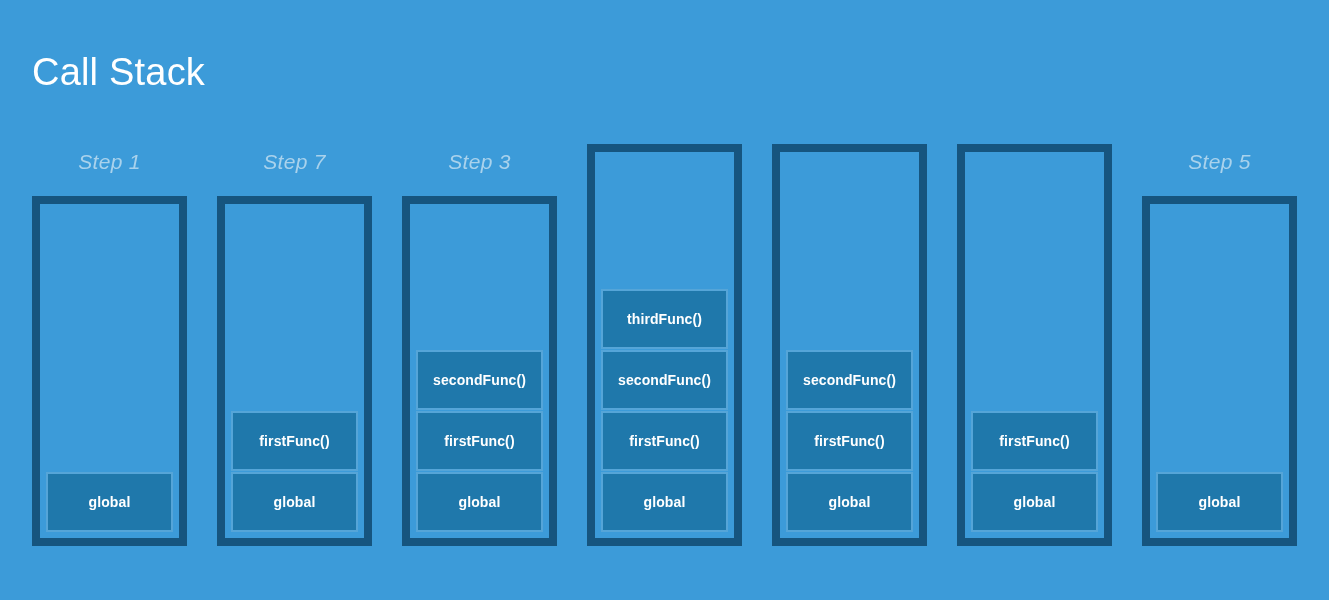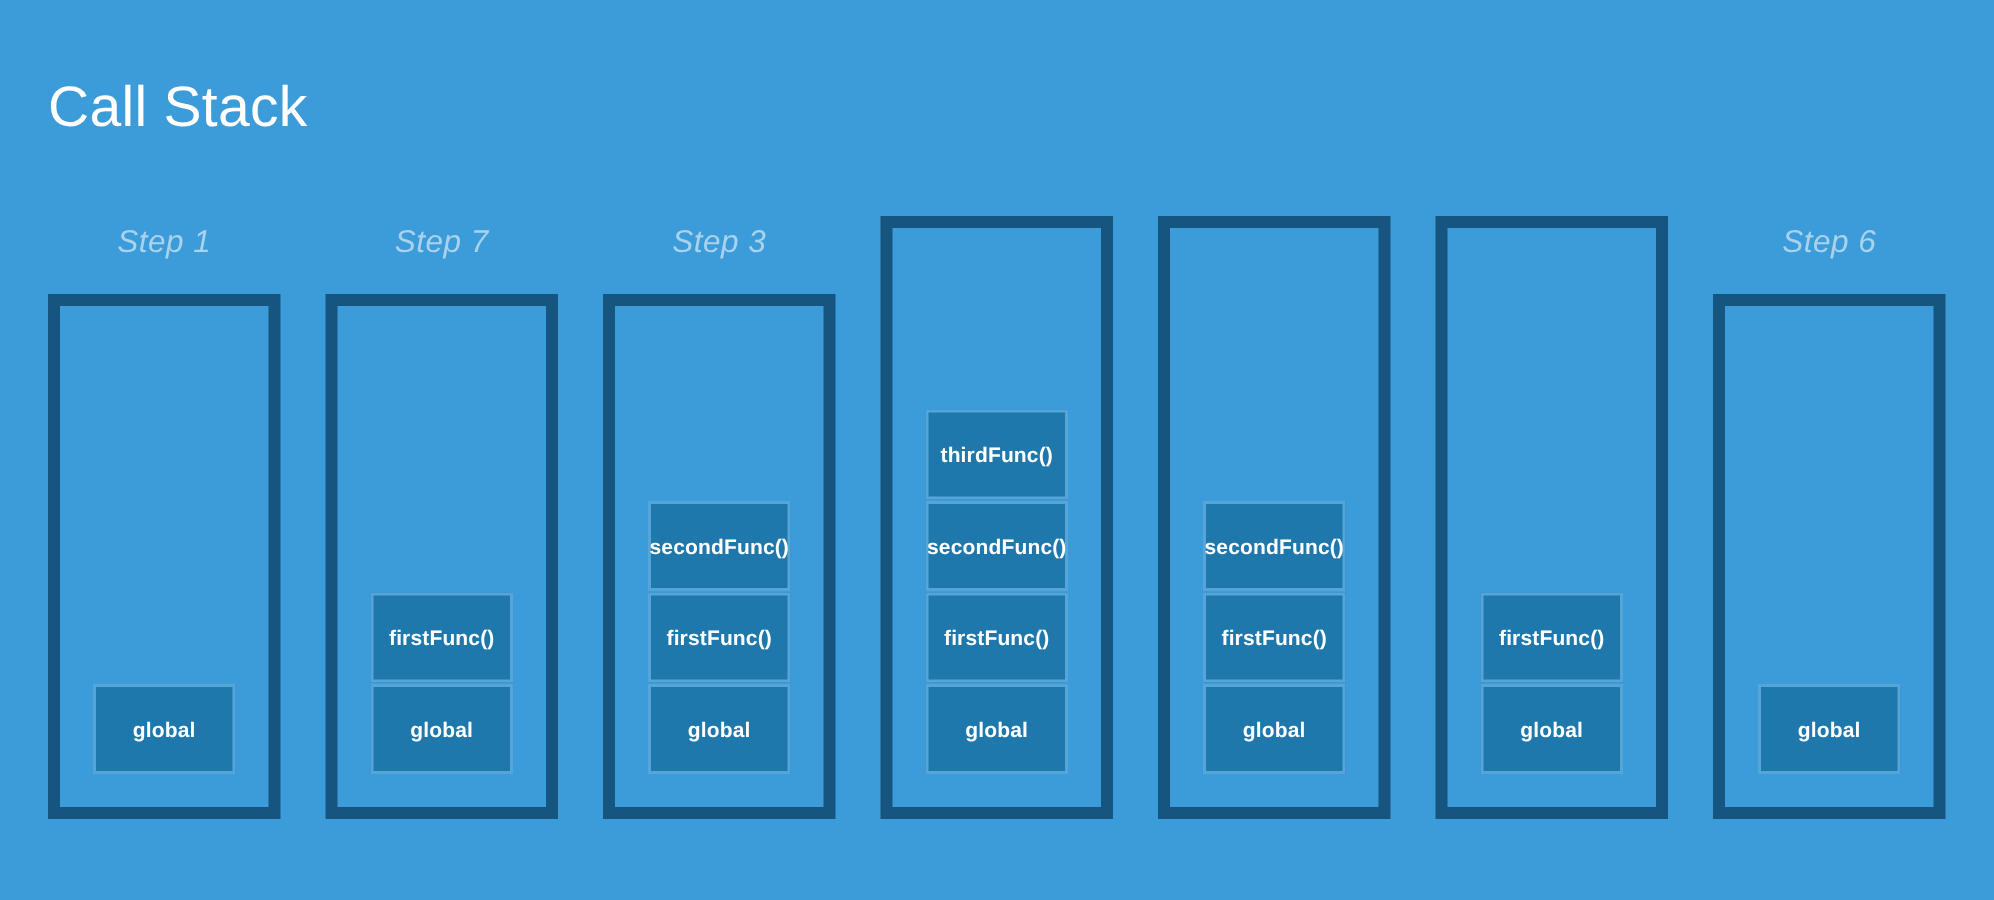--- a/index.html
+++ b/index.html
@@ -66,21 +66,21 @@
   }
 
   
   .stack-frame {
     flex: 1 1 auto;
     border: 8px solid #16557f;
     background: transparent;
     display: flex;
     flex-direction: column;
     justify-content: flex-end;
-    padding: 16px;
+    padding: 0;
   }
 
   
   .stack-inner {
     width: 100%;
     height: 100%;
     padding: 6px;
     display: flex;
     flex-direction: column;
     justify-content: flex-end;
@@ -161,20 +161,20 @@
     </div>
     <div class="step-column">
       <div class="stack-frame">
         <div class="stack-inner">
           <div class="stack-box">firstFunc()</div>
           <div class="stack-box">global</div>
         </div>
       </div>
     </div>
     <div class="step-column">
-      <div class="step-label">Step 6</div>
+      <div class="step-label">Step 5</div>
       <div class="stack-frame">
         <div class="stack-inner">
           <div class="stack-box">global</div>
         </div>
       </div>
     </div>
   </div>
 
 </body></html>

